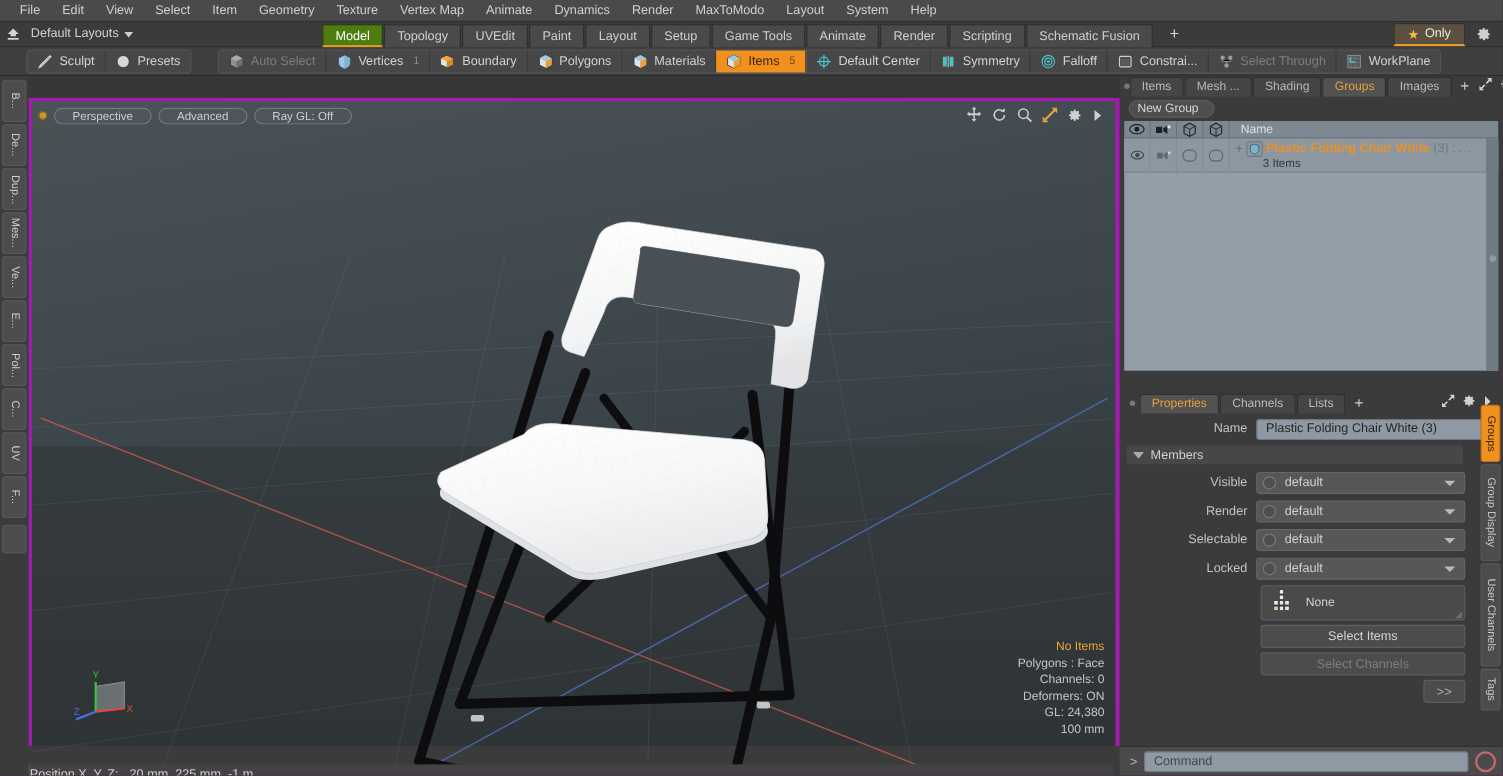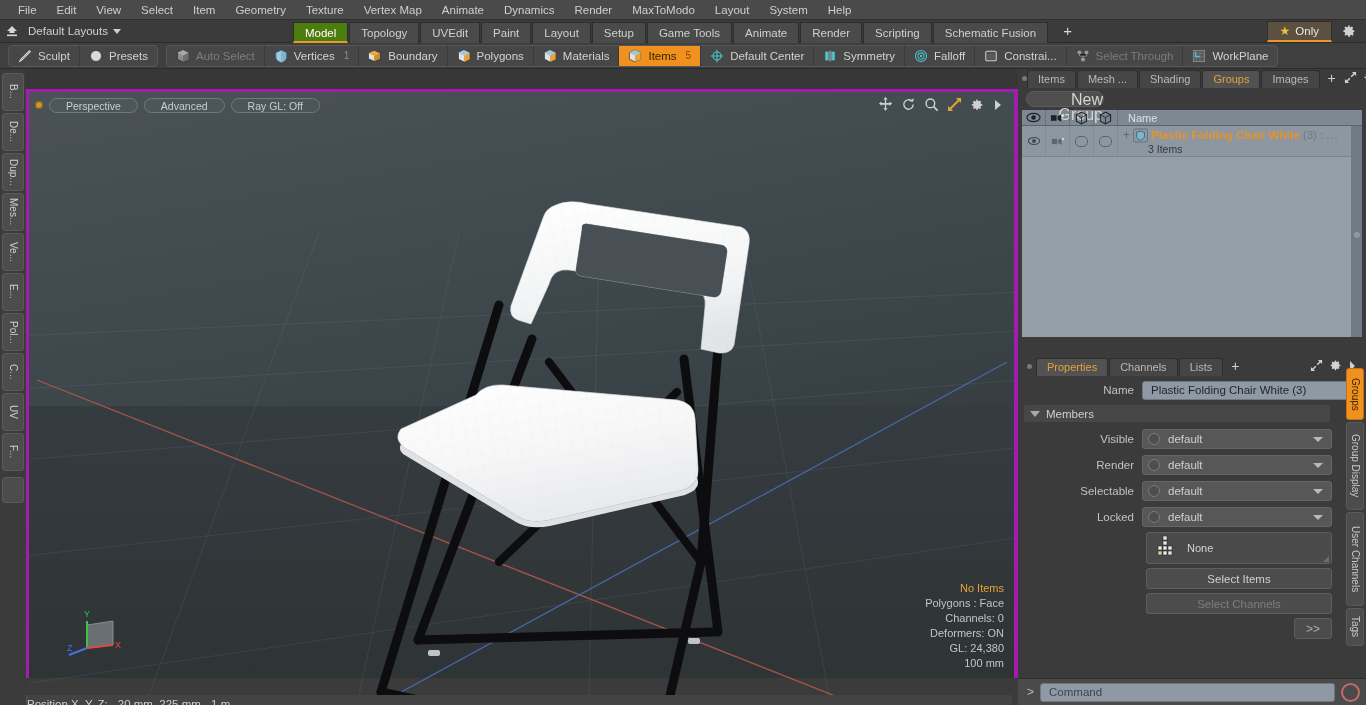--- a/index.html
+++ b/index.html
@@ -43,21 +43,21 @@
     background:#5c5040; border:1px solid #2e2e2e; border-bottom:2px solid #e89a2b; color:#e8e8e8; font-size:11.5px;
   }
   .star { color:#f0c040; font-size:12px; line-height:1; }
   .gearbtn { width:34px; height:23px; display:flex; align-items:center; justify-content:center; }
 
   
   .modebar {
     position:absolute; left:0; top:43px; width:1366px; height:26px;
     background:#3f3f3f; display:flex; align-items:center; border-bottom:1px solid #2b2b2b;
   }
-  .grp { display:flex; align-items:center; height:22px; background:#474747; border:1px solid #565656; border-radius:4px; margin-left:8px; overflow:hidden; }
+  .grp { display:flex; align-items:center; height:22px; background:#474747; border:1px solid #565656; border-radius:4px; margin-left:24px; overflow:hidden; }
   .gbtn { display:flex; align-items:center; gap:6px; height:22px; padding:0 9px; color:#d2d2d2; font-size:11.5px; white-space:nowrap; border-right:1px solid #3a3a3a; }
   .gbtn:last-child { border-right:none; }
   .gbtn.dim { color:#7d7d7d; }
   .gbtn.active { background:#f0901e; color:#3a2400; }
   .gbtn .num { color:#8d8d8d; font-size:10px; margin-left:3px; }
   .gbtn.active .num { color:#7a4c08; }
   .ic { width:14px; height:14px; display:inline-block; flex:0 0 14px; }
 
   
   .leftrail { position:absolute; left:0; top:69px; width:26px; height:609px; background:#3b3b3b; }
@@ -89,21 +89,21 @@
   .ptabs { display:flex; align-items:flex-end; height:19px; background:#3b3b3b; }
   .pdot { width:14px; height:19px; display:flex; align-items:center; justify-content:center; }
   .pdot i { width:5px;height:5px;border-radius:50%;background:#787878;display:block; }
   .ptab { height:18px; line-height:17px; padding:0 10px; background:#454545; border:1px solid #2e2e2e; border-bottom:none;
           color:#b9b9b9; font-size:11px; margin-right:1px; border-radius:3px 3px 0 0; white-space:nowrap;}
   .ptab.active { background:#525252; color:#e8a13a; }
   .ptab.plus { background:transparent;border:none;color:#cfcfcf;font-size:14px;padding:0 7px; }
   .ptabicons { margin-left:auto; display:flex; align-items:center; gap:6px; padding:0 5px 2px 0; }
 
   .newgroup { height:16px; margin:3px 0 3px 4px; width:78px; background:#4e4e4e; border:1px solid #5d5d5d; border-radius:8px;
-              color:#d5d5d5; font-size:16px; line-height:15px; padding-left:7px;text-align:right; }
+              color:#d5d5d5; font-size:11px; line-height:15px; padding-left:7px; }
   .listhdr { display:flex; height:16px; background:#7d8893; border-bottom:1px solid #5b646d; }
   .lhcell { width:24px; border-right:1px solid #69737c; display:flex; align-items:center; justify-content:center; }
   .lhname { flex:1; padding-left:10px; color:#d9e2ea; font-size:11px; line-height:16px; }
   .listbody { background:#939ea8; height:211px; position:relative; }
   .lrow { display:flex; background:#8c97a1; border-bottom:1px solid #7b858e; height:31px; }
   .lrcell { width:24px; border-right:1px solid #828d97; display:flex; align-items:center; justify-content:center; }
   .lrmain { flex:1; padding-left:5px; display:flex; flex-direction:column; justify-content:center; }
   .lrtop { display:flex; align-items:center; gap:3px; }
   .gname { color:#e8922a; font-weight:bold; font-size:11.5px; }
   .gcount { color:#6f7a84; font-size:11.5px; }

